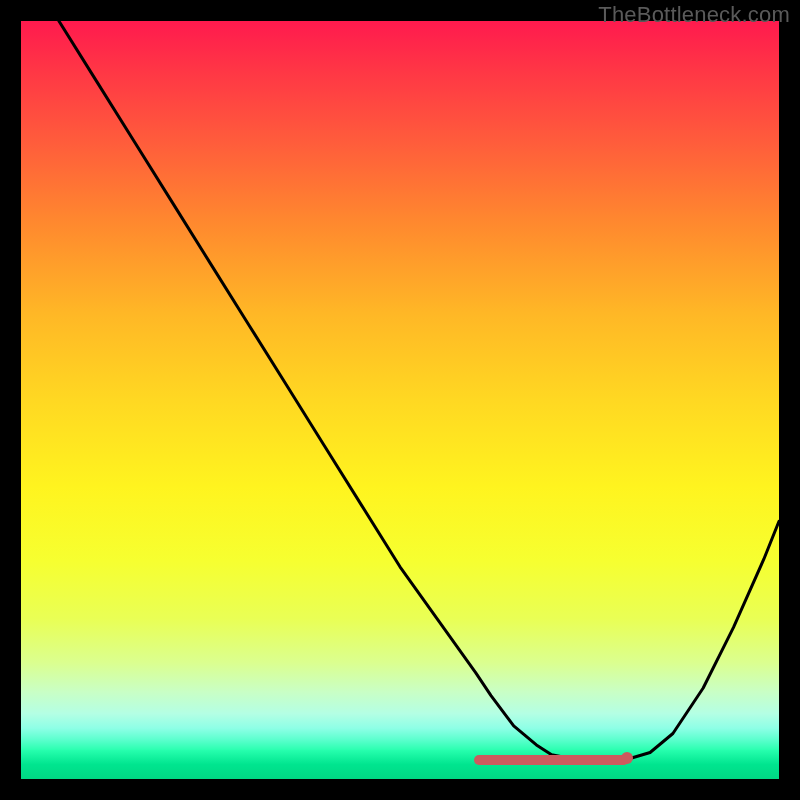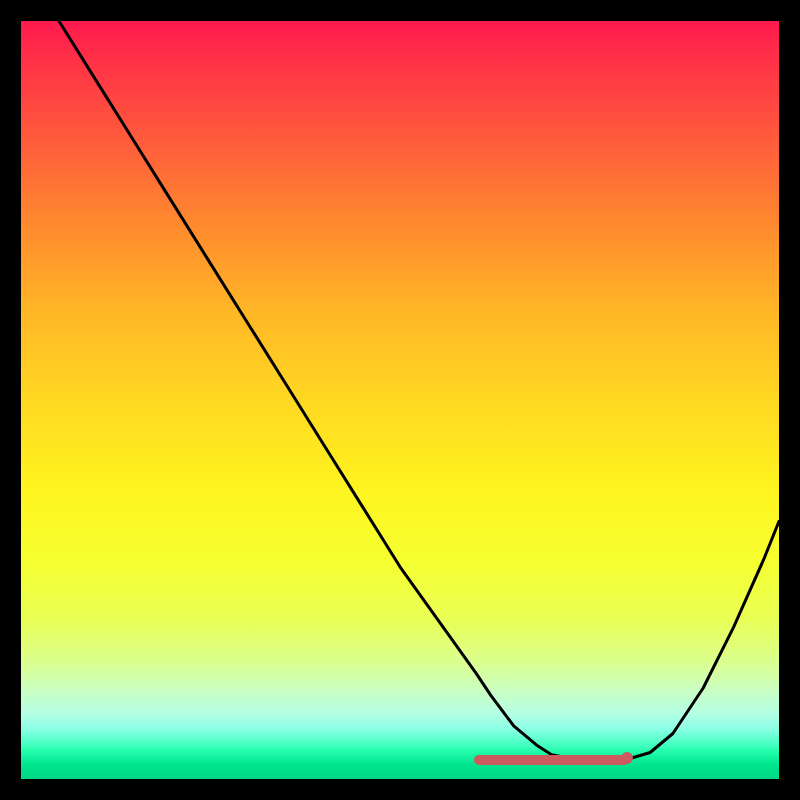--- a/index.html
+++ b/index.html
@@ -103,13 +103,14 @@
     <svg class="curve" viewBox="0 0 758 758" preserveAspectRatio="none">
       <path id="curve-path" fill="none" stroke-width="3" stroke-linecap="round" stroke-linejoin="round" stroke="#000000" d="M37.9 0.0 L75.8 60.6 L113.7 121.3 L151.6 181.9 L189.5 242.6 L227.4 303.2 L265.3 363.8 L303.2 424.5 L341.1 485.1 L379.0 545.8 L416.9 598.8 L454.8 651.9 L470.0 674.6 L492.7 704.9 L515.4 723.9 L530.6 733.7 L553.3 738.3 L576.1 739.8 L598.8 739.8 L606.4 738.3 L629.1 731.5 L651.9 712.5 L682.2 667.0 L712.5 606.4 L742.8 538.2 L758.0 500.3"></path>
     </svg>
 
     <div class="marker-area">
       <div id="marker-line" class="marker-line" style="left: 452.8px; top: 734.05px; width: 155.6px; background: rgb(204, 90, 94);"></div>
       <div id="marker-dot" class="marker-dot" style="left: 600.4px; top: 730.776px; background: rgb(204, 90, 94);"></div>
     </div>
   </div>
 
+  <div class="watermark">TheBottleneck.com</div>
 </div>
 
 </body></html>

